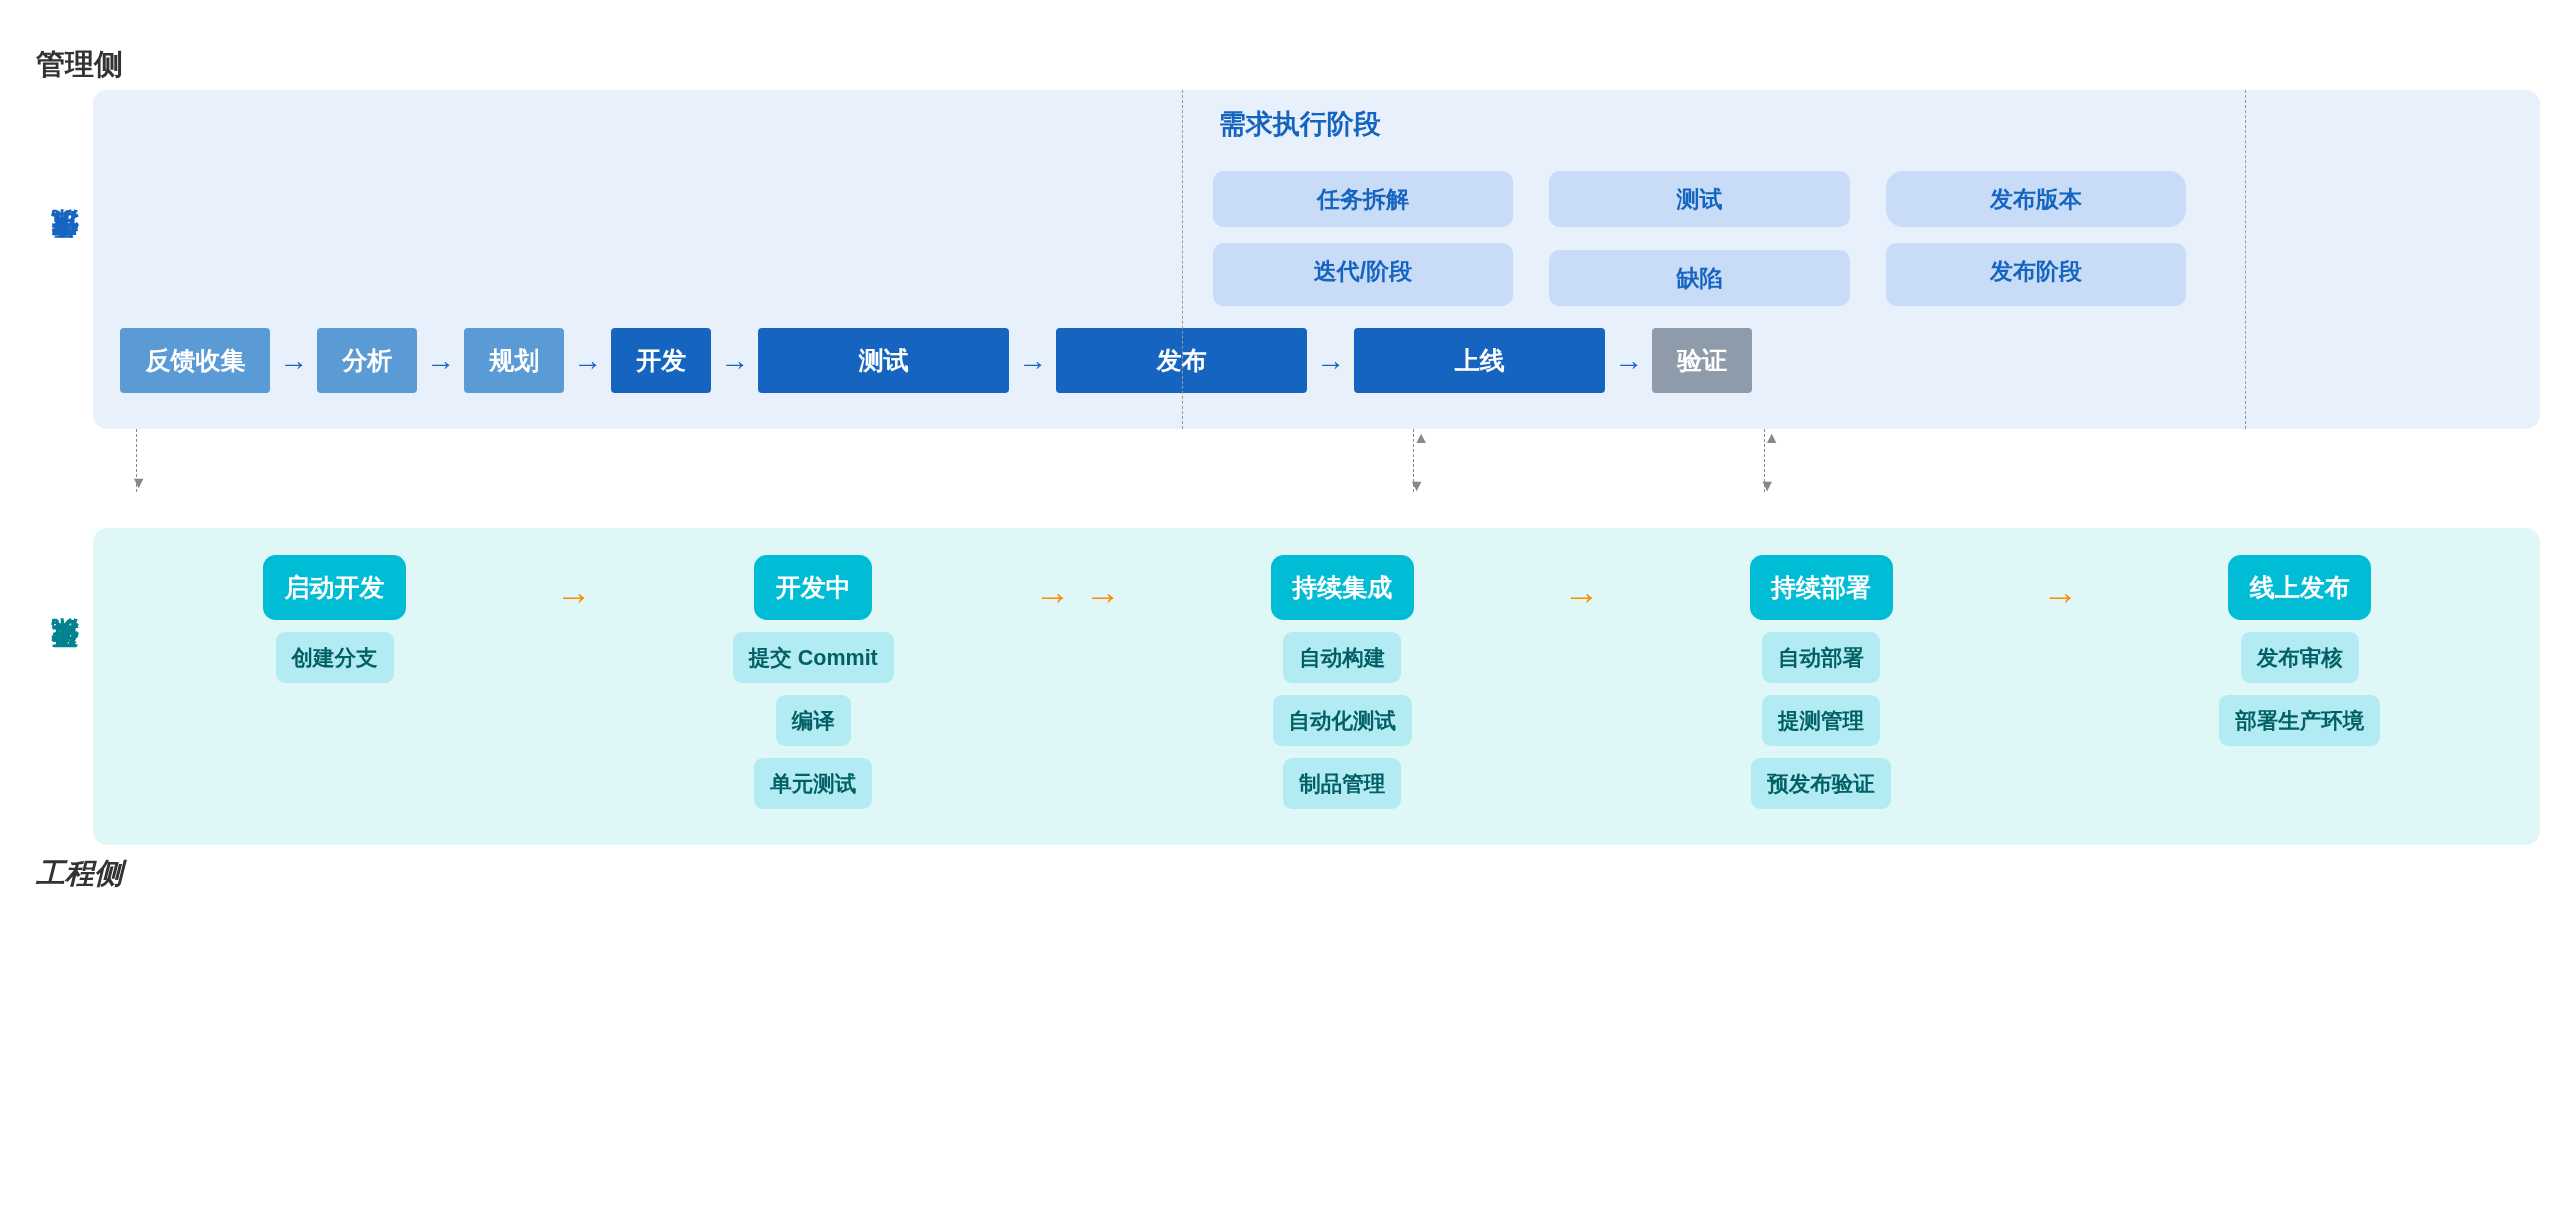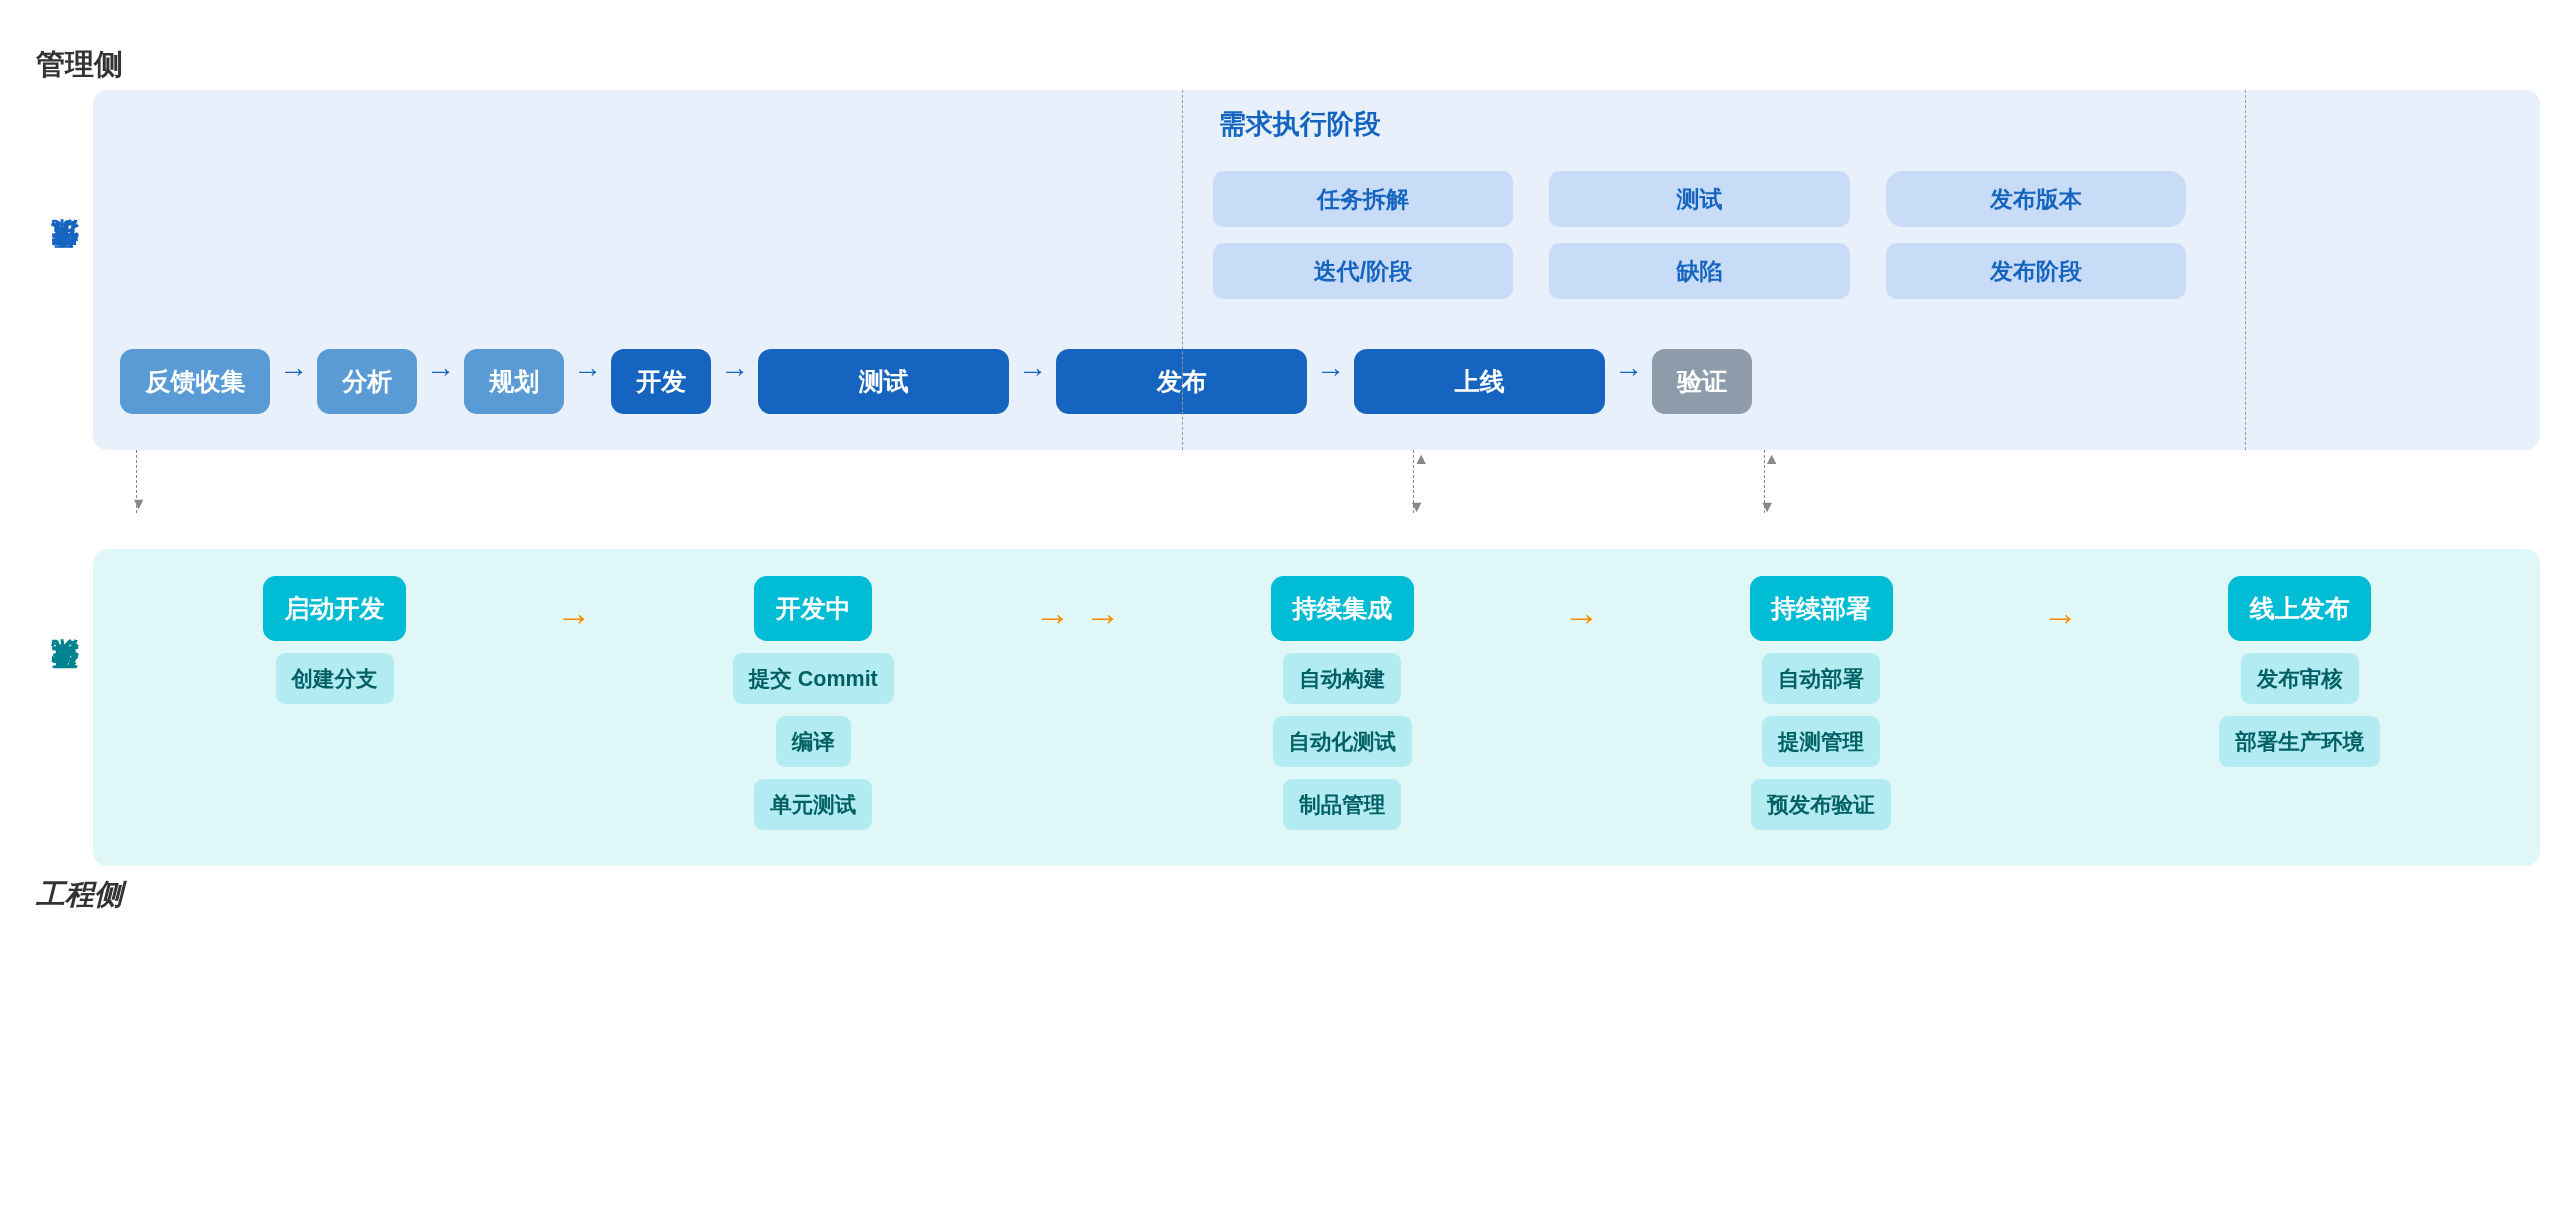--- a/index.html
+++ b/index.html
@@ -13,29 +13,28 @@
 
     
     .process-row {
       display: flex;
       align-items: center;
       gap: 5.4px;
       flex-wrap: nowrap;
     }
 
     .pbox {
-      border-radius: 13px;
+      border-radius: 4px;
       padding: 16px 25px;
       text-align: center;
       font-size: 25px;
       font-weight: 700;
       color: #fff;
       white-space: nowrap;
       flex-shrink: 0;
-      margin-top: 28px;
     }
 
     .pbox-blue-light { background: #5b9bd5; }
     .pbox-blue-dark { background: #1565c0; }
     .pbox-gray { background: #8e9bab; }
 
     .parrow {
       color: #1565c0;
       font-size: 29px;
       font-weight: 900;
@@ -171,21 +170,21 @@
         <div style="background:#c8dcf7; border-radius:10.7px; padding:12.5px 21.5px; text-align:center; font-size:23px; font-weight:600; color:#1565c0;">
           测试
         </div>
         <div style="background:#c8dcf7; border-radius:17px; padding:12.5px 21.5px; text-align:center; font-size:23px; font-weight:600; color:#1565c0;">
           发布版本
         </div>
 
         <div style="background:#c8dcf7; border-radius:10.7px; padding:12.5px 21.5px; text-align:center; font-size:23px; font-weight:600; color:#1565c0;">
           迭代/阶段
         </div>
-        <div style="background:#c8dcf7; border-radius:10.7px; padding:12.5px 21.5px; text-align:center; font-size:23px; font-weight:600; color:#1565c0;">
+        <div style="background:#c8dcf7; border-radius:10.7px; padding:12.5px 21.5px; text-align:center; font-size:23px; font-weight:600; color:#1565c0;margin-top:7px;">
           缺陷
         </div>
         <div style="background:#c8dcf7; border-radius:10.7px; padding:12.5px 21.5px; text-align:center; font-size:23px; font-weight:600; color:#1565c0;">
           发布阶段
         </div>
       </div>
 
       <div class="process-row" style="margin-top:9px;">
 
         <div class="pbox pbox-blue-light">反馈收集</div>

